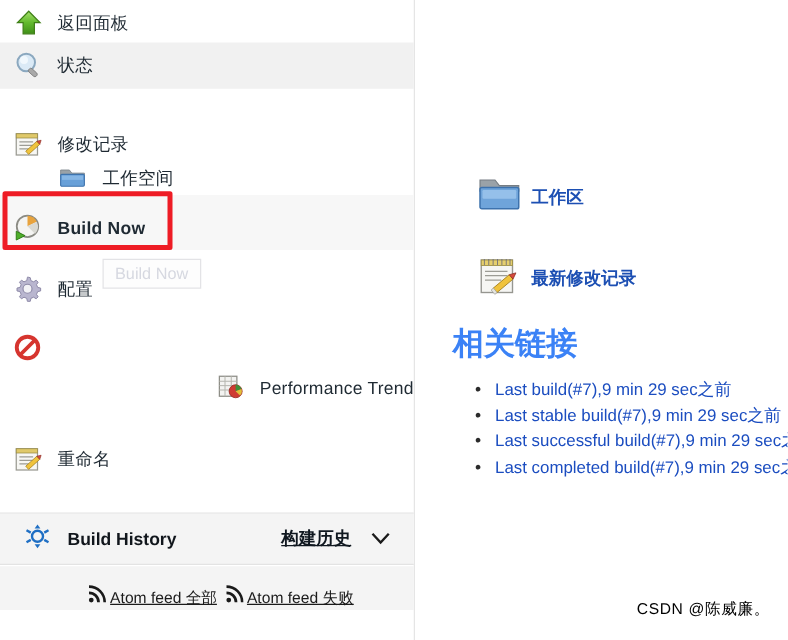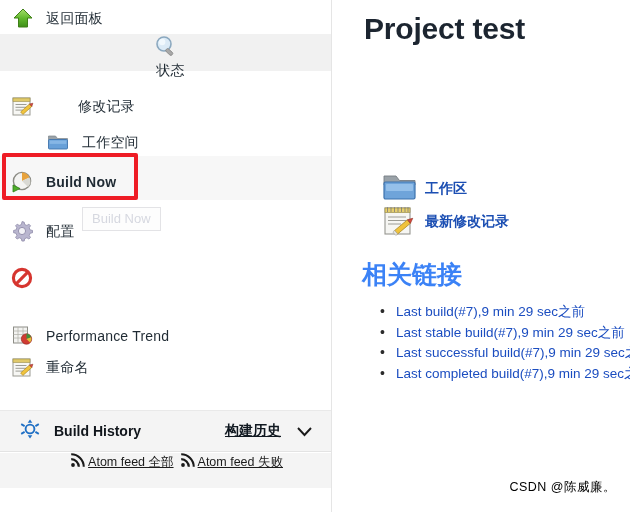--- a/index.html
+++ b/index.html
@@ -20,21 +20,21 @@
   .side-row {
     position:absolute; left:0; width:331px;
     display:flex; align-items:center;
     padding-left:10px;
   }
   .side-row .ico { width:28px; height:26px; position:relative; flex:0 0 28px; margin-right:8px; }
   .side-row .lbl {
     font-size:14px; color:#1f2a33; white-space:nowrap;
     letter-spacing:.2px;
   }
-  .side-row.shade { background:#f1f1f1;flex-direction:column; }
+  .side-row.shade { background:#f1f1f1; }
   .side-row.shade2 { background:#f7f7f7; }
 
   
   .ico svg { display:block; }
 
   
   #annot-box {
     position:absolute; left:2px; top:153px; width:136px; height:47px;
     border:4px solid #ee1c25; border-radius:2px;
     background:transparent; z-index:40; pointer-events:none;
@@ -60,21 +60,21 @@
   #bh-row .bh-link {
     position:absolute; right:50px; font-size:14px; font-weight:bold;
     color:#101820; text-decoration:underline;
   }
   #bh-row .bh-chev { position:absolute; right:18px; top:13px; }
 
   
   #atom-row {
     position:absolute; left:0; top:453px; width:331px; height:35px;
     background:#f4f4f4;
-    display:flex; align-items:flex-start; justify-content:flex-end;
+    display:flex; align-items:flex-end; justify-content:flex-end;
     padding-right:48px; gap:6px;
   }
   .atom-item { display:flex; align-items:center; gap:3px; }
   .atom-item .a-txt {
     font-size:12.5px; color:#1b1b1b; text-decoration:underline; white-space:nowrap;
   }
 
   
   #main { position:absolute; left:332px; top:0; width:298px; height:512px; background:#fff; }
   #page-title {
@@ -136,21 +136,21 @@
       <span class="ico">
         <svg width="26" height="24" viewBox="0 0 26 24">
           <circle cx="11" cy="10" r="7" fill="#dbeaf6" stroke="#8ba8bf" stroke-width="1.6"></circle>
           <circle cx="9.2" cy="8" r="3.2" fill="#f4fafe" opacity=".85"></circle>
           <rect x="14.5" y="14" width="8" height="3.6" rx="1.6" transform="rotate(42 14.5 14)" fill="#a9a9a9" stroke="#808080" stroke-width=".7"></rect>
         </svg>
       </span>
       <span class="lbl">状态</span>
     </div>
 
-    <div class="side-row" style="top:91px;height:32px;gap:32px;">
+    <div class="side-row" style="top:100px;height:32px;">
       <span class="ico">
         <svg width="26" height="24" viewBox="0 0 26 24">
           <rect x="3" y="4" width="17" height="17" fill="#f7f7f4" stroke="#9a9a92" stroke-width="1"></rect>
           <rect x="3" y="4" width="17" height="3.4" fill="#e0c96a" stroke="#9a8c45" stroke-width=".6"></rect>
           <g stroke="#9c9c95" stroke-width="1">
             <line x1="5.5" y1="10.5" x2="16.5" y2="10.5"></line>
             <line x1="5.5" y1="13.3" x2="16.5" y2="13.3"></line>
             <line x1="5.5" y1="16.1" x2="13" y2="16.1"></line>
           </g>
           <g transform="rotate(-42 16 15)">
@@ -199,21 +199,21 @@
 
     <div class="side-row" style="top:263px;height:32px;">
       <span class="ico">
         <svg width="26" height="24" viewBox="0 0 26 24">
           <circle cx="12" cy="12" r="8.6" fill="#ffffff" stroke="#d6352f" stroke-width="3.1"></circle>
           <line x1="6.2" y1="17.8" x2="17.8" y2="6.2" stroke="#d6352f" stroke-width="3.1"></line>
         </svg>
       </span>
     </div>
 
-    <div class="side-row" style="top:320px;height:32px;">
+    <div class="side-row" style="top:294px;height:32px;justify-content:flex-end;">
       <span class="ico">
         <svg width="26" height="24" viewBox="0 0 26 24">
           <rect x="3.5" y="4" width="14" height="16" fill="#f3f3f1" stroke="#8e8e87" stroke-width="1"></rect>
           <g stroke="#b5b5ae" stroke-width=".8">
             <line x1="3.5" y1="8" x2="17.5" y2="8"></line>
               <line x1="3.5" y1="11.5" x2="17.5" y2="11.5"></line>
             <line x1="3.5" y1="15" x2="17.5" y2="15"></line>
             <line x1="8" y1="4" x2="8" y2="20"></line>
               <line x1="13" y1="4" x2="13" y2="20"></line>
           </g>
@@ -290,23 +290,22 @@
       </span>
     </div>
 
     <div id="tooltip">Build Now</div>
 
     <div id="annot-box"></div>
   </div>
 
   <div id="main">
 
-    <div id="page-title">Project test</div>
-
-    <div class="main-link-row" style="top:171px;justify-content:flex-end;">
+
+    <div class="main-link-row" style="top:139px;justify-content:flex-end;">
       <span>
         <svg width="36" height="32" viewBox="0 0 36 32">
           <path d="M2 5 L14 5 L17.5 9.5 L33 9.5 L33 14 L2 14 Z" fill="#9aa2a8" stroke="#767d83" stroke-width=".9"></path>
           <rect x="2" y="11" width="31" height="17" rx="1.5" fill="#6fa4da" stroke="#3d72ad" stroke-width="1.2"></rect>
           <rect x="4" y="13" width="27" height="7" rx="1" fill="#9cc6ec" opacity=".85"></rect>
         </svg>
       </span>
       <span class="mtxt">工作区</span>
     </div>
 

